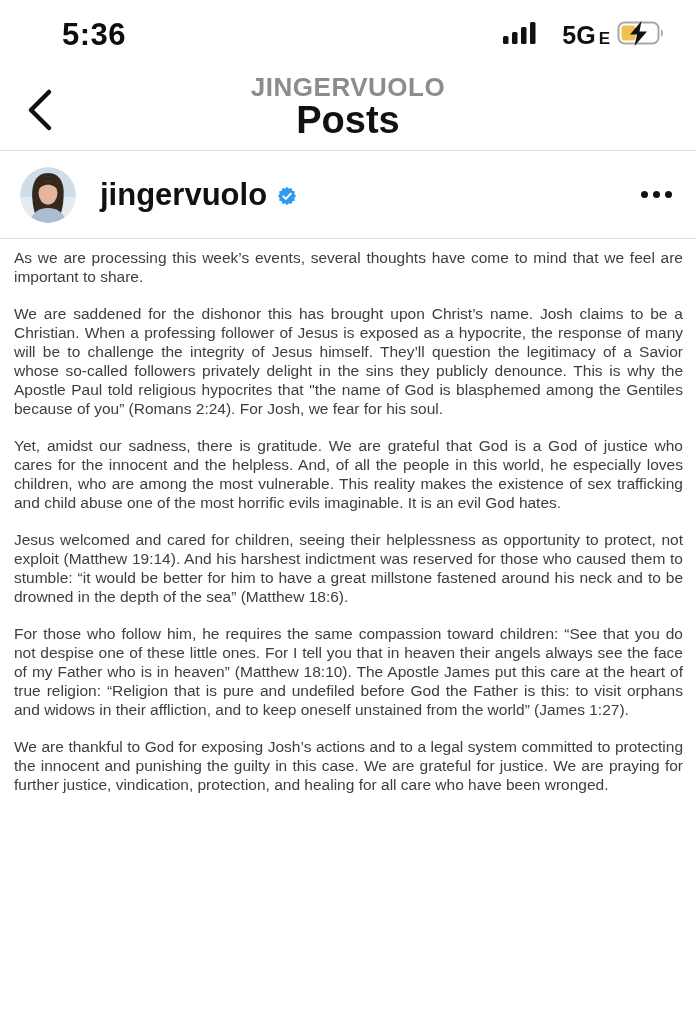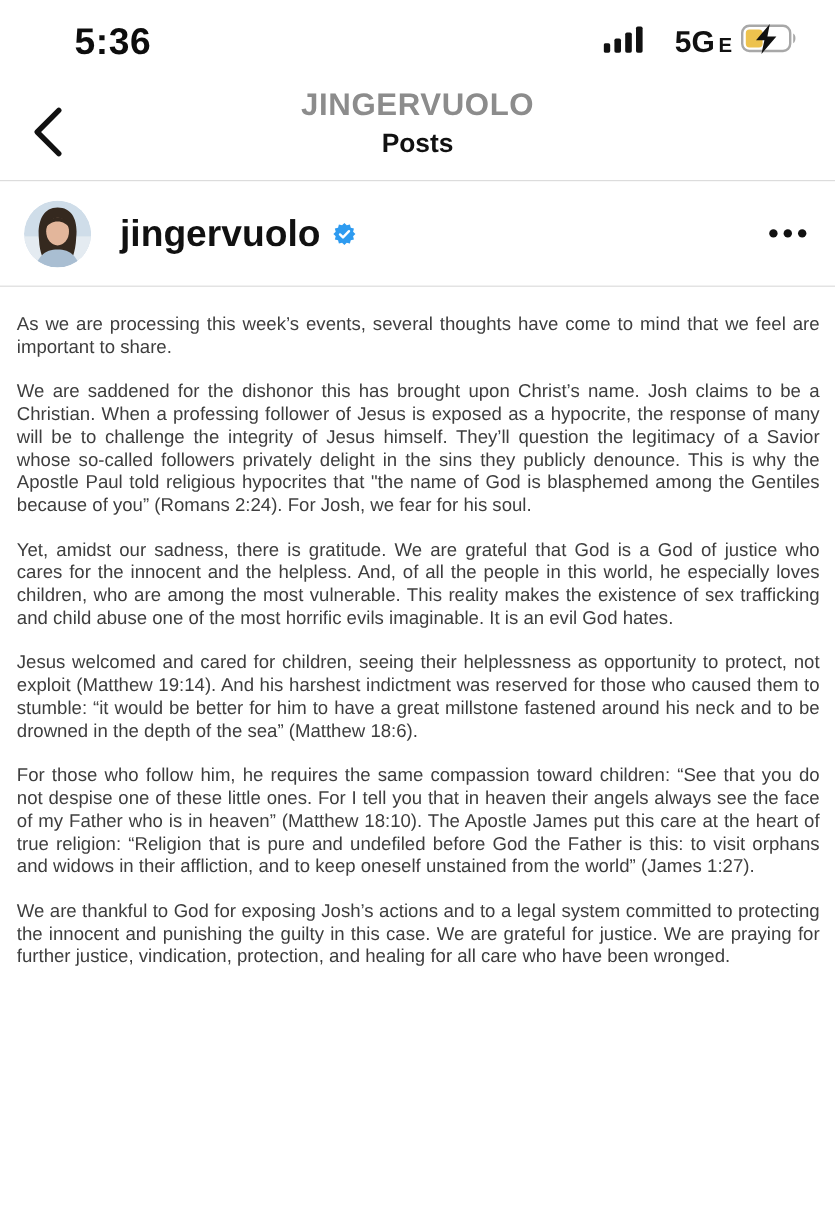--- a/index.html
+++ b/index.html
@@ -13,37 +13,37 @@
   .time { font-size:31px; font-weight:700; color:#0d0d0d; letter-spacing:0.5px; }
   .sb-right { display:flex; align-items:center; gap:7px; }
   .net { font-size:25px; font-weight:600; color:#111; margin-left:18px; }
   .net-e { font-size:17px; font-weight:600; margin-left:3px; }
 
   
   .nav-bar { position:absolute; top:66px; left:0; right:0; height:84px; }
   .back-btn { position:absolute; left:22px; top:22px; width:36px; height:44px; cursor:pointer; background:none; border:none; }
   .nav-titles { position:absolute; left:0; right:0; top:6px; text-align:center; }
   .nav-title { font-size:26px; font-weight:700; color:#8c8c8c; letter-spacing:0.5px; line-height:30px; }
-  .nav-subtitle { font-size:22px; font-weight:700; color:#111; line-height:36px; }
+  .nav-subtitle { font-size:38px; font-weight:700; color:#111; line-height:36px; }
 
   .divider { position:absolute; left:0; right:0; height:1px; background:#dcdcdc; }
   .div-1 { top:150px; } .div-2 { top:238px; }
 
   
   .post-header { position:absolute; top:151px; left:0; right:0; height:87px;
     display:flex; align-items:center; padding:0 24px 0 20px; }
   .avatar { width:56px; height:56px; border-radius:50%; overflow:hidden; flex:0 0 auto; cursor:pointer; }
   .username { margin-left:24px; font-size:31px; font-weight:700; color:#111; cursor:pointer; }
   .badge { margin-left:10px; margin-top:6px; }
   .more-btn { margin-left:auto; display:flex; gap:5px; align-items:center; cursor:pointer; background:none; border:none; padding:6px 0; }
   .more-btn i { width:7px; height:7px; border-radius:50%; background:#111; display:block; }
 
   
   .post-body { position:absolute; top:248px; left:14px; width:669px; }
-  .post-body p { font-size:15.5px; line-height:19px; color:#3e3e3e; text-align:justify; margin:13px 0 18px 0; }
+  .post-body p { font-size:15.5px; line-height:19px; color:#3e3e3e; text-align:justify; margin:0 0 18px 0; }
 
   
   .action-bar { position:absolute; top:951px; left:25px; right:28px; display:flex; align-items:center; }
   .icon-btn { background:none; border:none; padding:0; cursor:pointer; display:block; }
   .share-btn { margin-left:23px; }
   .save-btn { margin-left:auto; }
 
   .bottom-dots { position:absolute; top:1015px; left:36px; display:flex; gap:8px; }
   .bottom-dots i { width:13px; height:13px; border-radius:50%; background:#b3b3b3; display:block; }
 </style>

